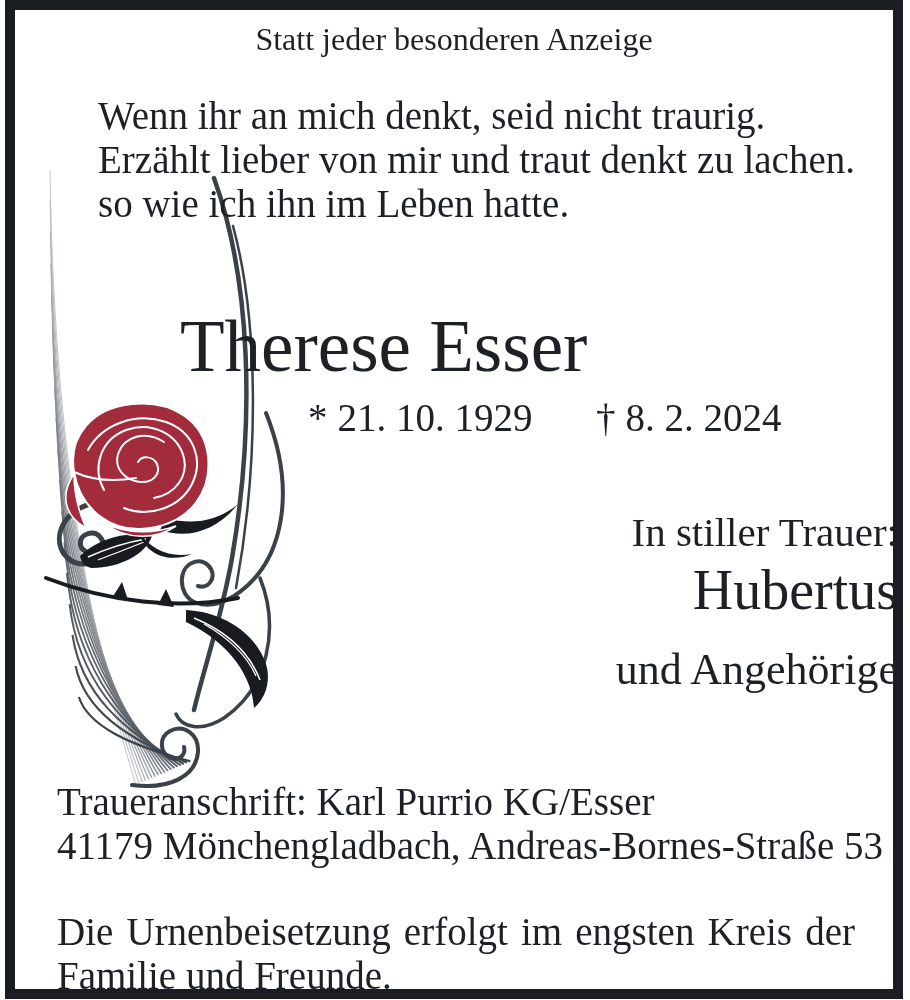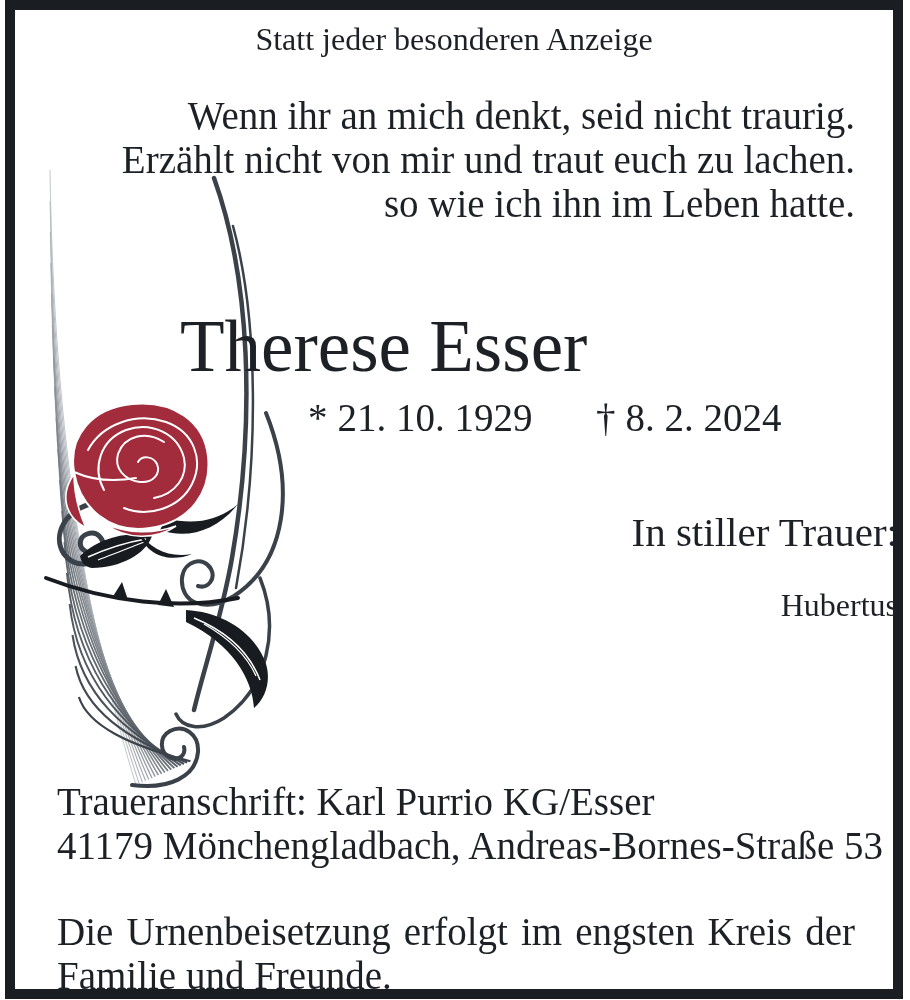--- a/index.html
+++ b/index.html
@@ -12,29 +12,29 @@
     overflow:hidden;
   }
   .frame{
     position:absolute;left:5px;top:0;
     width:878px;height:979px;
     border:10px solid #1a1e23;
     background:transparent;
   }
   .abs{position:absolute;}
   .preline{left:15px;width:878px;top:20px;font-size:32px;line-height:38px;text-align:center;}
-  .poem{right:55px;top:94px;font-size:39px;line-height:44px;text-align:right;white-space:nowrap;}
+  .poem{right:55px;top:94px;font-size:39px;line-height:44px;text-align:left;white-space:nowrap;}
   .name{left:180px;width:730px;top:306px;font-size:73px;line-height:82px;text-align:left;white-space:nowrap;}
   .date{top:396px;font-size:39px;line-height:44px;white-space:nowrap;}
   .date.birth{left:308px;}
   .date.death{left:596px;}
   .date .sym{display:inline-block;margin-right:10px;}
   .centercol{left:188px;width:710px;text-align:right;white-space:nowrap;}
   .trauer{top:509px;font-size:41px;line-height:46px;}
-  .mourner1{top:581px;font-size:32px;line-height:48px;}
+  .mourner1{top:566px;font-size:56px;line-height:48px;}
   .mourner2{top:646px;font-size:44px;line-height:48px;}
   .address{left:57px;top:780px;font-size:39px;line-height:44px;white-space:nowrap;}
   .closing{left:57px;top:910px;width:798px;font-size:39px;line-height:44px;
     text-align:justify;text-align-last:left;margin:0;}
   .illustration{position:absolute;left:28px;top:158px;width:272px;height:635px;pointer-events:none;}
 </style>
 </head>
 <body>
 
 <div class="page">
@@ -98,35 +98,36 @@
         <path d="M 24 -26 C 6 -38 -16 -32 -22 -14 C -26 0 -16 12 0 14 C 13 15 21 6 17 -4 C 13 -12 2 -13 -2 -6"></path>
         <path d="M -66 4 C -48 12 -26 14 -4 10"></path>
       </g>
     </g>
   </svg>
 
   <div class="abs preline">Statt jeder besonderen Anzeige</div>
 
   <div class="abs poem">
     <div>Wenn ihr an mich denkt, seid nicht traurig.</div>
-    <div>Erzählt nicht von mir und traut euch zu lachen.</div>
+    <div>Erzählt lieber von mir und traut denkt zu lachen.</div>
     <div>so wie ich ihn im Leben hatte.</div>
   </div>
 
   <div class="abs name">Therese Esser</div>
 
   <div class="abs date birth">
     <span class="sym">*</span><span>21. 10. 1929</span>
   </div>
   <div class="abs date death">
     <span class="sym">†</span><span>8. 2. 2024</span>
   </div>
 
   <div class="abs centercol trauer">In stiller Trauer:</div>
   <div class="abs centercol mourner1">Hubertus</div>
+  <div class="abs centercol mourner2">und Angehörige</div>
 
   <div class="abs address">
     <div>Traueranschrift: Karl Purrio KG/Esser</div>
     <div>41179 Mönchengladbach, Andreas-Bornes-Straße 53</div>
   </div>
 
   <p class="abs closing">Die Urnenbeisetzung erfolgt im engsten Kreis der Familie und Freunde.</p>
 </div>
 
 </body></html>

